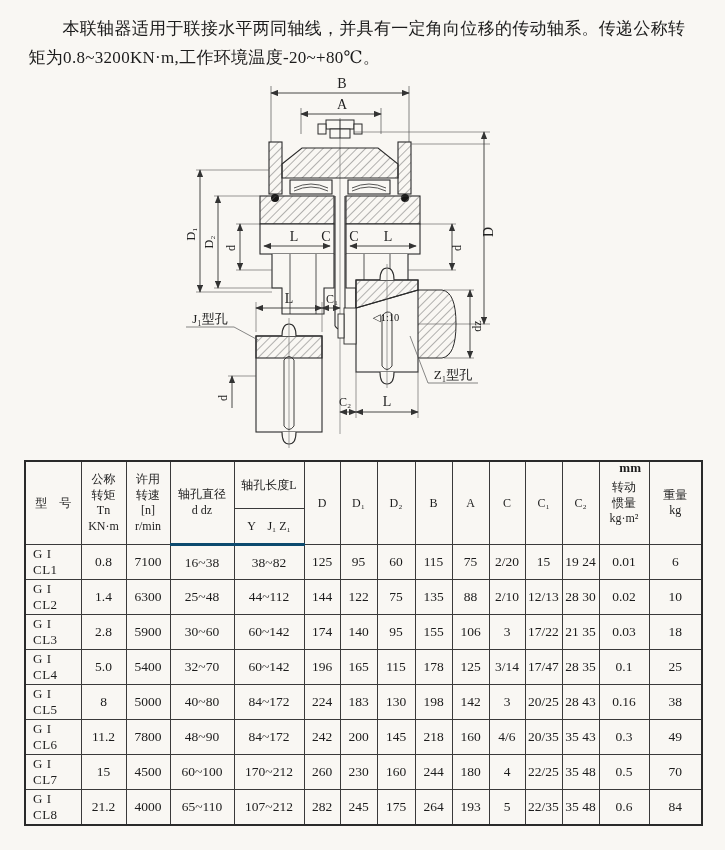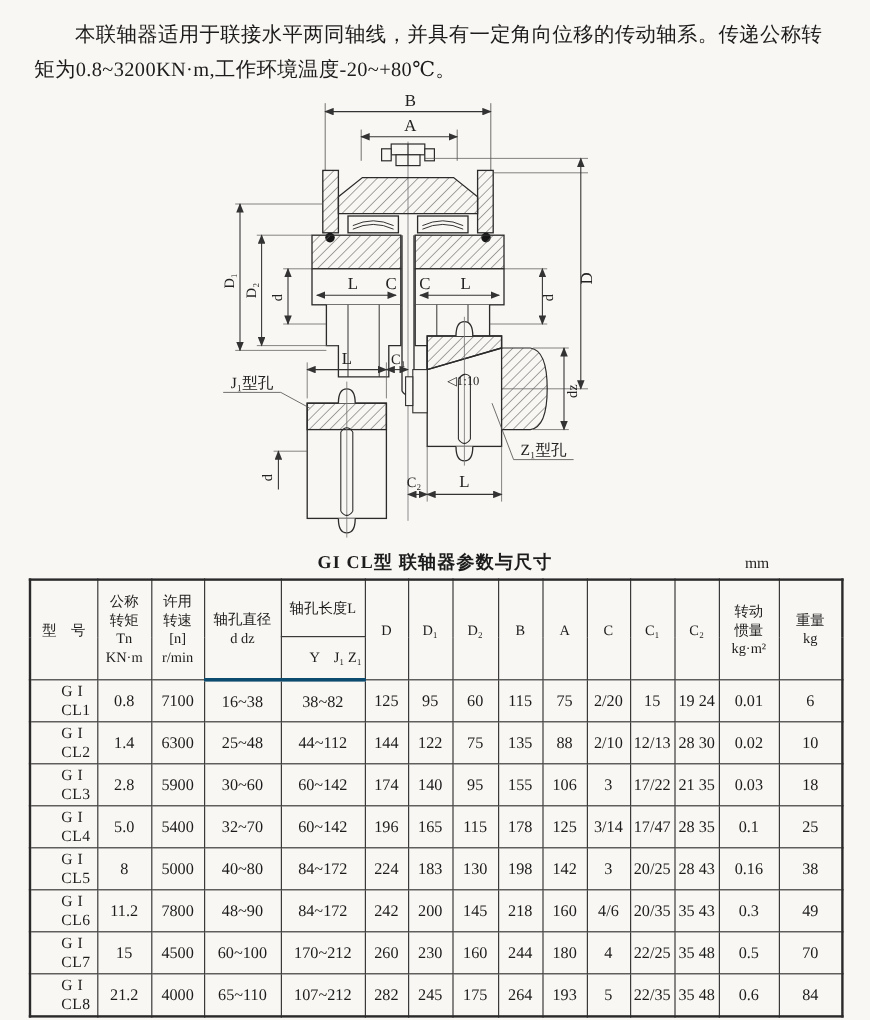--- a/index.html
+++ b/index.html
@@ -20,43 +20,43 @@
   svg text{font-family:"Liberation Serif","DejaVu Serif",serif;fill:#222;}
   .dimtxt{font-size:14px;}
   .dimtxt-s{font-size:12px;}
   .cntxt{font-size:13px;}
   .tbl-caption{
     position:relative;width:677px;margin:2px 0 4px 24px;
     text-align:center;font-size:15px;font-weight:bold;letter-spacing:1px;
   }
   .tbl-caption .unit{
     position:absolute;right:60px;top:2px;
-    font-weight:normal;font-size:13px;letter-spacing:0;
+    font-weight:bold;font-size:13px;letter-spacing:0;
   }
   table.spec{
     margin-left:24px;width:677px;
     border-collapse:collapse;border:2px solid #2a2a2a;
     table-layout:fixed;
   }
   table.spec th, table.spec td{
     border:1px solid #3a3a3a;text-align:center;
     padding:1px 2px;overflow:hidden;
   }
   table.spec thead th{
     font-weight:normal;font-size:12px;line-height:1.32;
     white-space:pre-line;
   }
   table.spec thead tr.h1 th{height:44px;}
-  table.spec thead tr.h2 th{height:32px;text-align:right;}
+  table.spec thead tr.h2 th{height:32px;}
   table.spec thead th.hvy{border-bottom:3px solid #0c4a6e;}
   table.spec tbody td{
     height:30px;font-size:13.5px;
   }
   table.spec tbody td:first-child{
-    text-align:left;padding-left:25px;font-size:13px;letter-spacing:0.5px;
+    text-align:left;padding-left:7px;font-size:13px;letter-spacing:0.5px;
   }
 </style>
 </head>
 <body>
 
 <div class="page">
 
   <p class="intro">本联轴器适用于联接水平两同轴线，并具有一定角向位移的传动轴系。传递公称转矩为0.8~3200KN·m,工作环境温度-20~+80℃。</p>
 
   <div class="diagram-wrap">
@@ -211,21 +211,20 @@
       <line x1="324" y1="298" x2="324" y2="344" stroke="#555" stroke-width="0.6"></line>
       <line x1="386" y1="298" x2="386" y2="344" stroke="#555" stroke-width="0.6"></line>
       <line x1="308" y1="338" x2="324" y2="338" stroke="#333" stroke-width="0.9" marker-start="url(#ah)" marker-end="url(#ah)"></line>
       <line x1="324" y1="338" x2="386" y2="338" stroke="#333" stroke-width="0.9" marker-start="url(#ah)" marker-end="url(#ah)"></line>
       <text class="dimtxt-s" x="313" y="332" text-anchor="middle">C₂</text>
       <text class="dimtxt" x="355" y="332" text-anchor="middle">L</text>
     </svg>
   </div>
 
   <div class="tbl-caption">
-    <span>GI CL型  联轴器参数与尺寸</span>
     <span class="unit">mm</span>
   </div>
 
   <table class="spec">
     <colgroup>
       <col style="width:56px">
         <col style="width:45px">
         <col style="width:44px">
       <col style="width:64px">
         <col style="width:70px">

